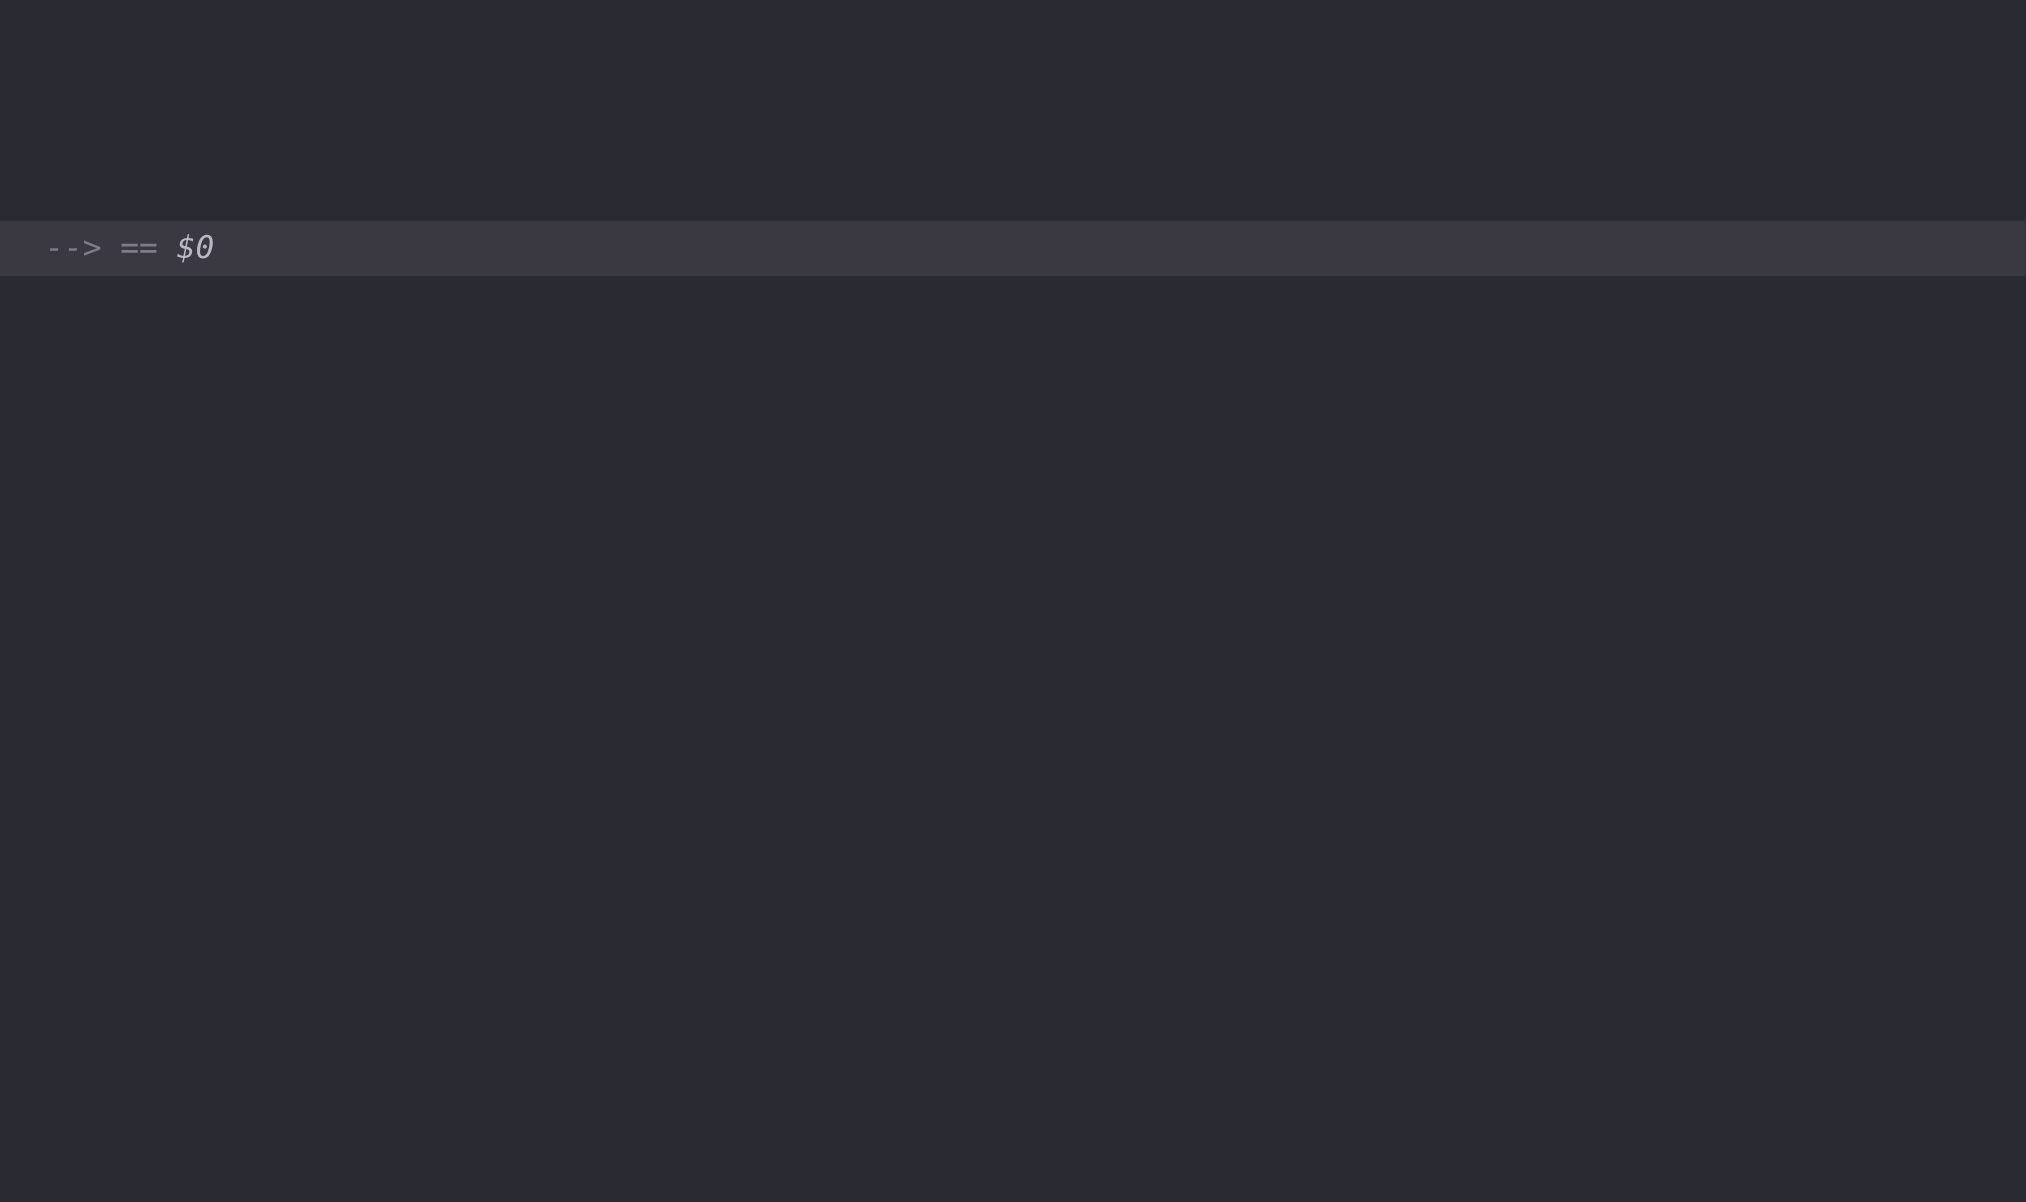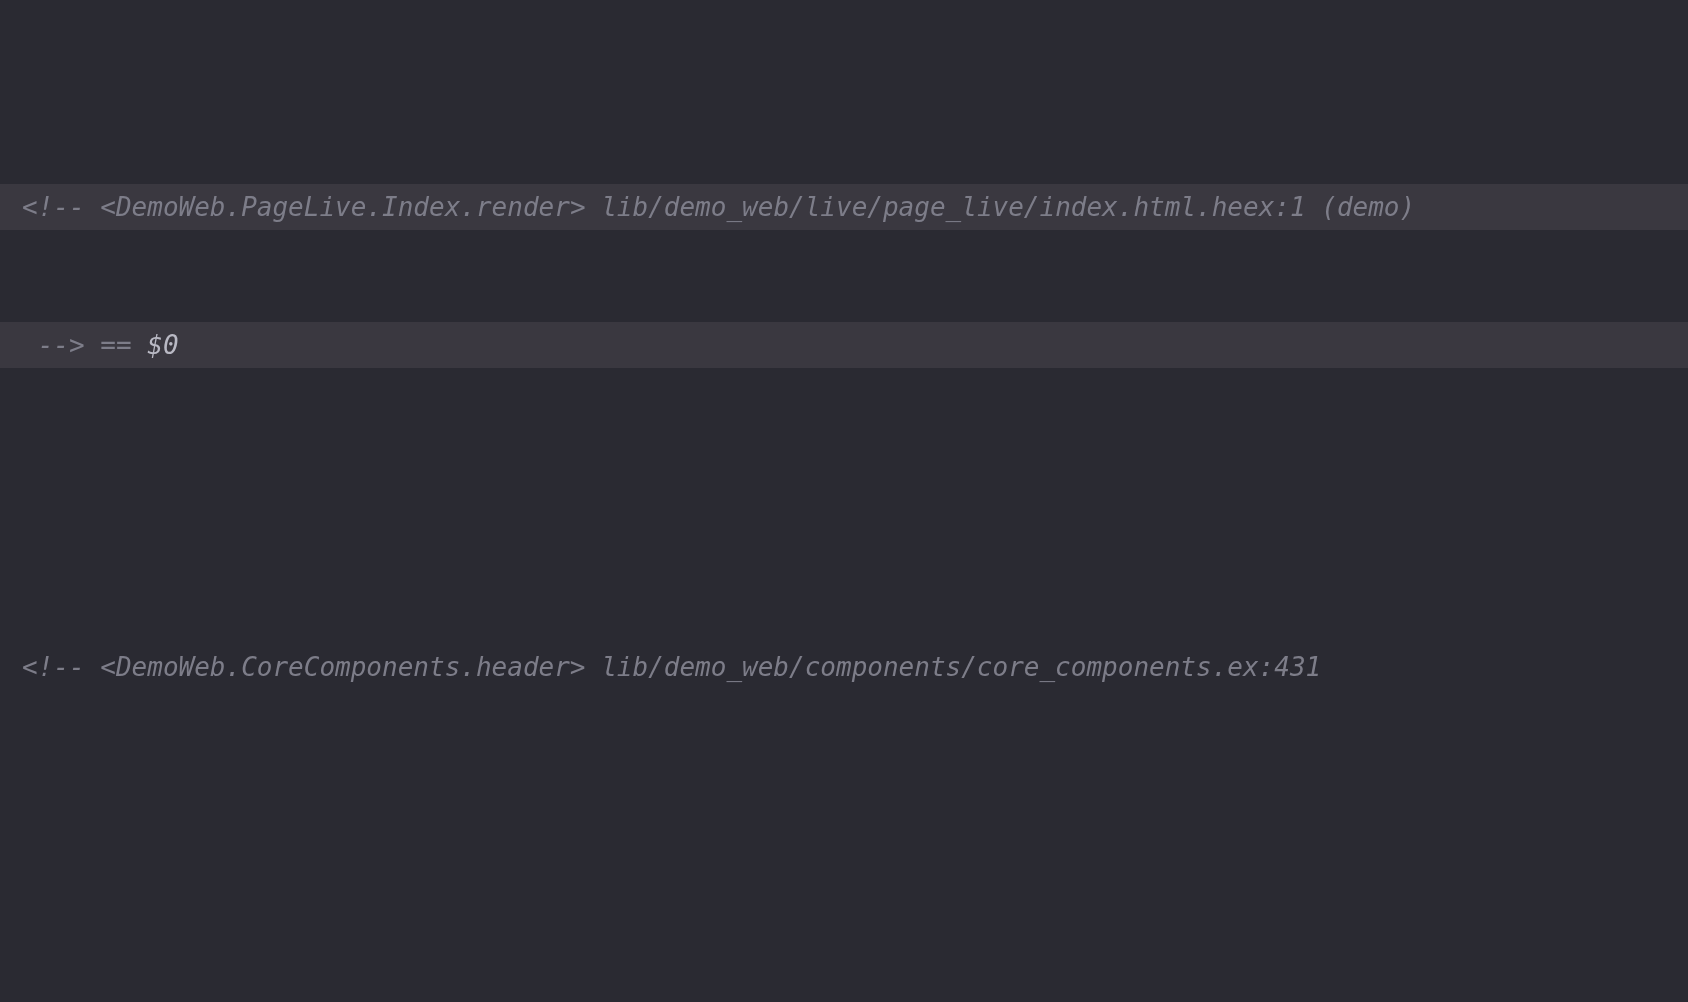--- a/index.html
+++ b/index.html
@@ -19,27 +19,25 @@
 
   .comment { color: #7d7d89; font-style: italic; }
   .dollar { color: #b9b9c4; font-style: italic; }
 </style>
 </head>
 <body>
 
 <div class="panel">
 
   
-  <div class="line highlighted"><span class="comment">&lt;!-- </span><span class="comment">&lt;DemoWeb.PageLive.Index.render&gt;</span><span class="comment"> lib/demo_web/live/page_live/index.html.heex:1 (demo)</span></div>
   <div class="line highlighted"><span class="comment"> --&gt;</span><span class="comment"> == </span><span class="dollar comment">$0</span></div>
 
   
 
   
-  <div class="line"><span class="comment">&lt;!-- &lt;DemoWeb.CoreComponents.header&gt; lib/demo_web/components/core_components.ex:431</span></div>
 
   
   
   
 
   
   
 
   
   

